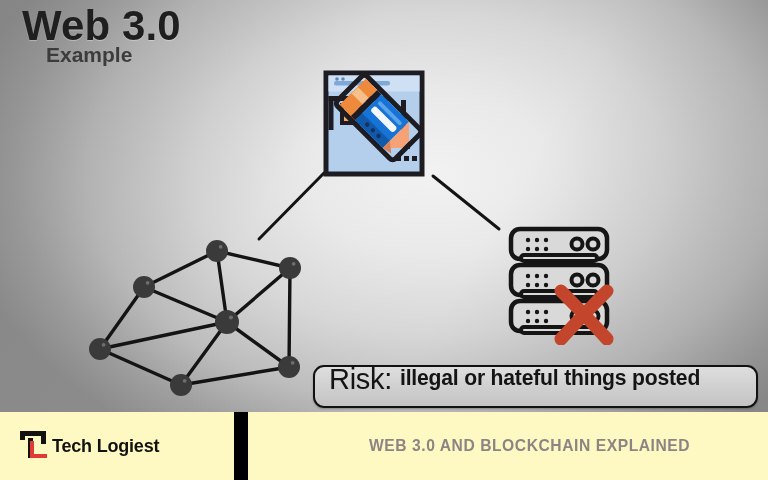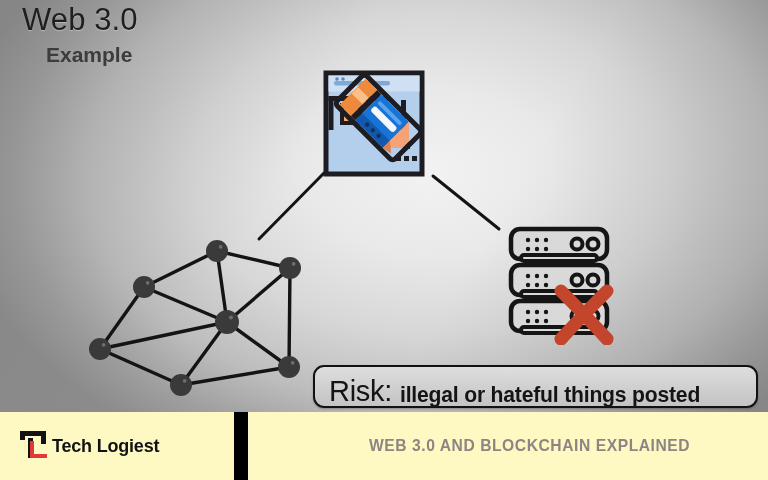--- a/index.html
+++ b/index.html
@@ -19,21 +19,21 @@
   }
   #canvas:after{
     content:"";position:absolute;inset:0;
     background:linear-gradient(120deg, rgba(120,120,120,.30) 0%, rgba(255,255,255,0) 38%, rgba(255,255,255,0) 62%, rgba(120,120,120,.28) 100%);
     pointer-events:none;
   }
 
   
   .title{
     position:absolute;left:22px;top:2px;
-    font-size:31px;font-weight:400;color:#1f1f1f;letter-spacing:.1px;
+    font-size:42px;font-weight:700;color:#1f1f1f;letter-spacing:.1px;
     text-shadow:0 1px 1px rgba(255,255,255,.35);
   }
   .subtitle{
     position:absolute;left:46px;top:43px;
     font-size:21px;font-weight:700;color:#3c3c3c;
   }
 
   
   .svg-layer{position:absolute;left:0;top:0;width:768px;height:412px;}
 
@@ -42,21 +42,21 @@
 
   
   #servers{position:absolute;left:505px;top:225px;width:116px;height:120px;}
 
   
   #risk{
     position:absolute;left:313px;top:365px;width:445px;height:43px;
     box-sizing:border-box;
     border:2px solid #111;border-radius:11px;
     background:linear-gradient(180deg,#dedede 0%,#cfcfcf 55%,#c4c4c4 100%);
-    display:flex;align-items:flex-end;
+    display:flex;align-items:flex-start;
     padding:0 10px 0 14px;
     box-shadow:0 1px 2px rgba(0,0,0,.25);
   }
   #risk .risk-word{
     font-size:29px;font-weight:400;color:#141414;
     letter-spacing:-.3px;line-height:1;
     margin-right:8px;margin-top:-2px;
   }
   #risk .risk-text{
     font-size:22px;font-weight:700;color:#141414;

